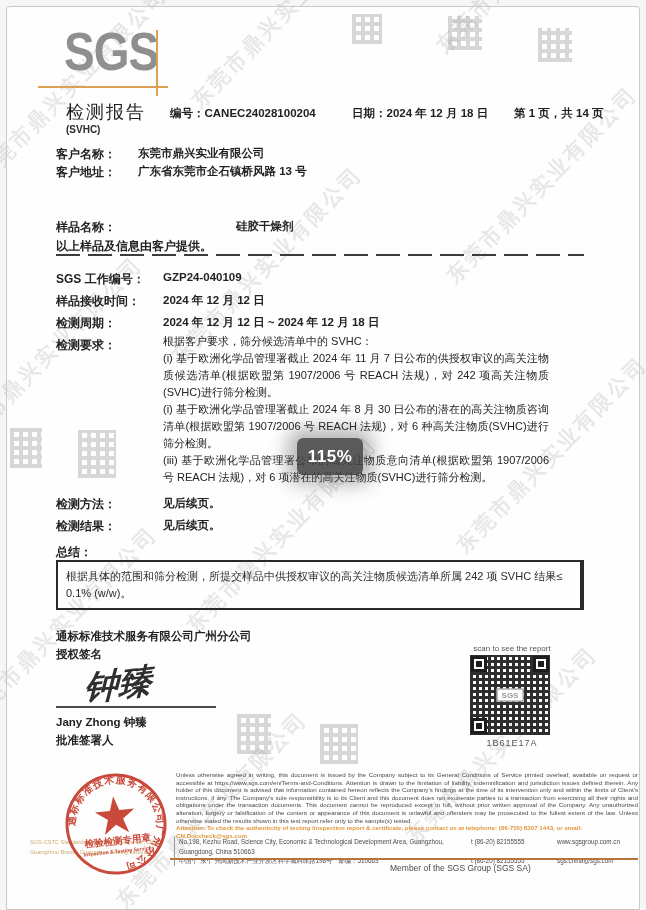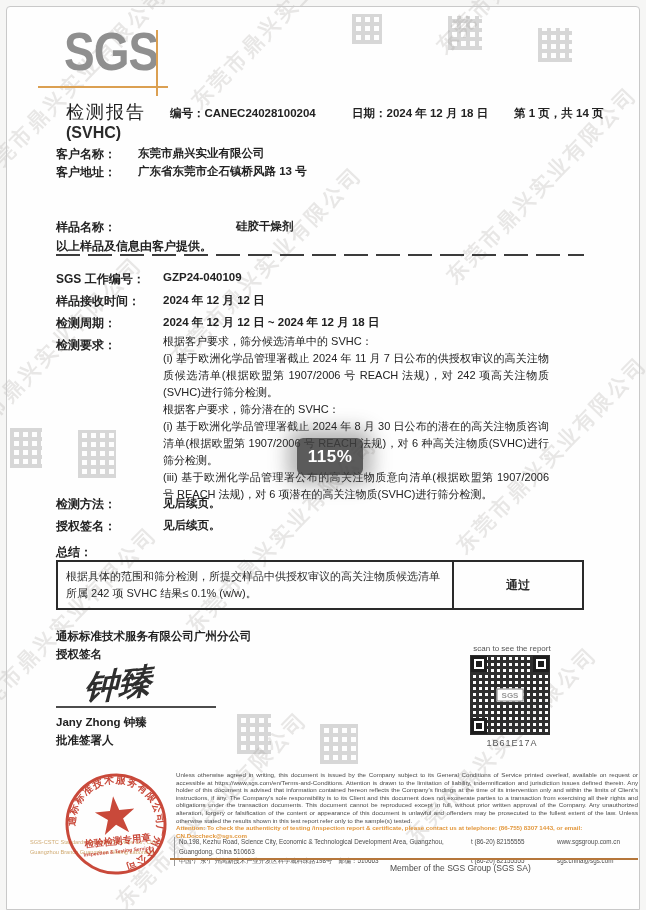--- a/index.html
+++ b/index.html
@@ -16,21 +16,21 @@
   
   .wm{position:absolute;z-index:1;color:rgba(145,140,135,0.20);font-size:21px;font-weight:600;letter-spacing:3px;white-space:nowrap;transform:rotate(-46deg);transform-origin:left top;pointer-events:none;}
   .px{position:absolute;z-index:1;opacity:.38;pointer-events:none;
     background-image:
       repeating-linear-gradient(0deg,#9a9a9a 0 4px,transparent 4px 9px),
       repeating-linear-gradient(90deg,#9a9a9a 0 4px,transparent 4px 9px);}
   
   .logo{font-size:46px;font-weight:800;color:#8f8f8f;letter-spacing:-1px;transform:scaleY(1.18);transform-origin:left top;line-height:1;}
   .h-orange{background:#dba052;}
   .title{font-size:18px;font-weight:400;color:#1e1e1e;letter-spacing:2px;}
-  .subtitle{font-size:16px;font-weight:700;}
+  .subtitle{font-size:10px;font-weight:700;}
   .meta{font-size:11.5px;font-weight:700;color:#222;}
   
   .lbl{font-size:12px;font-weight:700;color:#222;}
   .val{font-size:11.5px;font-weight:600;color:#222;}
   .para{font-size:11px;line-height:17px;font-weight:500;color:#222;text-align:justify;}
   .dashline{height:2px;background:repeating-linear-gradient(90deg,#3c3c3c 0 24px,transparent 24px 32px);}
   
   .sumtable{border:2px solid #2a2a2a;display:flex;}
   .sumcell-l{flex:1;border-right:2px solid #2a2a2a;padding:6px 8px;font-size:11px;line-height:17px;font-weight:500;}
   .sumcell-r{width:128px;display:flex;align-items:center;justify-content:center;font-size:12px;font-weight:600;}
@@ -121,34 +121,32 @@
 <div class="abs val" style="left:163px;top:271px">GZP24-040109</div>
 <div class="abs lbl" style="left:56px;top:293px">样品接收时间：</div>
 <div class="abs val" style="left:163px;top:293px">2024 年 12 月 12 日</div>
 <div class="abs lbl" style="left:56px;top:315px">检测周期：</div>
 <div class="abs val" style="left:163px;top:315px">2024 年 12 月 12 日 ~ 2024 年 12 月 18 日</div>
 
 <div class="abs lbl" style="left:56px;top:337px">检测要求：</div>
 <div class="abs para" style="left:163px;top:333px;width:386px">
   <div>根据客户要求，筛分候选清单中的 SVHC：</div>
   <div>(i) 基于欧洲化学品管理署截止 2024 年 11 月 7 日公布的供授权审议的高关注物质候选清单(根据欧盟第 1907/2006 号 REACH 法规)，对 242 项高关注物质(SVHC)进行筛分检测。</div>
-  <div>根据客户要求，筛分潜在的 SVHC：</div>
   <div>(i) 基于欧洲化学品管理署截止 2024 年 8 月 30 日公布的潜在的高关注物质咨询清单(根据欧盟第 1907/2006 号 REACH 法规)，对 6 种高关注物质(SVHC)进行筛分检测。</div>
   <div>(iii) 基于欧洲化学品管理署公布的高关注物质意向清单(根据欧盟第 1907/2006 号 REACH 法规)，对 6 项潜在的高关注物质(SVHC)进行筛分检测。</div>
 </div>
 
 <div class="abs lbl" style="left:56px;top:496px">检测方法：</div>
 <div class="abs val" style="left:163px;top:496px">见后续页。</div>
-<div class="abs lbl" style="left:56px;top:518px">授权签名：</div>
+<div class="abs lbl" style="left:56px;top:518px">检测结果：</div>
 <div class="abs val" style="left:163px;top:518px">见后续页。</div>
 
 <div class="abs lbl" style="left:56px;top:544px">总结：</div>
 <div class="abs sumtable" style="left:56px;top:560px;width:524px">
   <div class="sumcell-l">根据具体的范围和筛分检测，所提交样品中供授权审议的高关注物质候选清单所属 242 项 SVHC 结果≤ 0.1% (w/w)。</div>
-  <div class="sumcell-r">通过</div>
 </div>
 
 <div class="abs val" style="left:56px;top:629px">通标标准技术服务有限公司广州分公司</div>
 <div class="abs val" style="left:56px;top:647px">授权签名</div>
 <div class="abs sig" style="left:84px;top:662px">钟臻</div>
 <div class="abs sigline" style="left:56px;top:706px;width:160px"></div>
 <div class="abs val" style="left:56px;top:715px;font-weight:700">Jany Zhong 钟臻</div>
 <div class="abs val" style="left:56px;top:733px">批准签署人</div>
 
 <div class="abs qr-cap" style="left:452px;top:644px;width:120px">scan to see the report</div>

